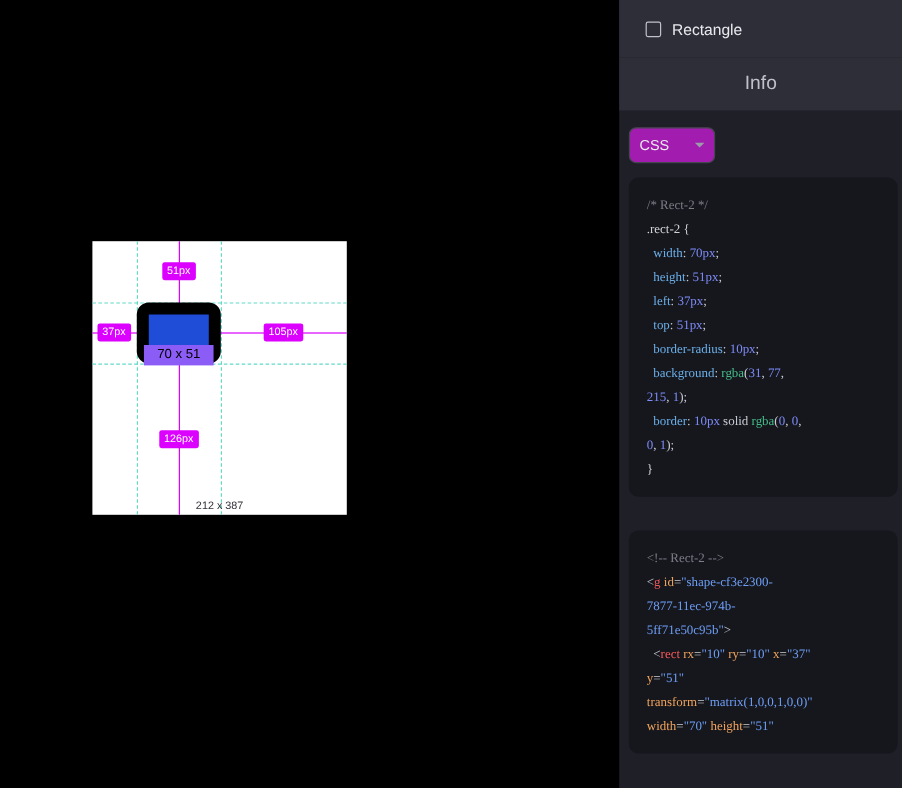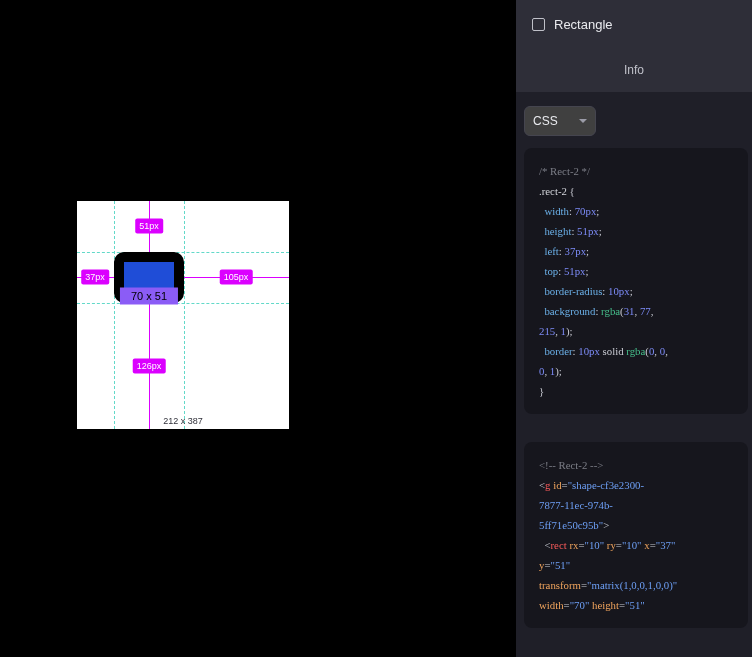--- a/index.html
+++ b/index.html
@@ -22,32 +22,32 @@
     font-size:9px;line-height:1;padding:3px 4px;border-radius:2px;white-space:nowrap}
   .sizelabel{position:absolute;transform:translate(-50%,-50%);background:#8b5cf6;color:#000;
     font-size:11px;line-height:1;padding:3px 11px;white-space:nowrap}
   .boardsize{position:absolute;left:50%;bottom:3px;transform:translateX(-50%);
     color:#30313a;font-size:9px;line-height:1;white-space:nowrap}
 
   
   .panel{position:absolute;left:516px;top:0;width:236px;height:657px;background:#1f1f28;
     display:flex;flex-direction:column}
   .panel-header{height:48px;background:#2e2e38;display:flex;align-items:center;gap:9px;
-    padding:0 16px;flex:none}
+    padding:0 22px;flex:none}
   .shape-icon{width:13px;height:13px;border:1.5px solid #c0c1c9;border-radius:2px;flex:none}
   .panel-title{color:#e9eaee;font-size:13px}
   .tabs{height:44px;background:#2e2e38;display:flex;flex:none}
-  .tab{display:flex;align-items:center;justify-content:center;font-size:12px;
+  .tab{display:flex;align-items:center;justify-content:center;font-size:16px;
     color:#bfc0c9;cursor:pointer}
   .tab-info{flex-grow:1.27;flex-basis:0}
   .tab-code{flex-grow:1;flex-basis:0}
   .tab.active{background:#18181f;color:#fff}
   .panel-body{flex:1;overflow:hidden;padding-top:14px}
   .select{width:72px;height:30px;margin:0 0 12px 8px;border:1px solid #45454f;border-radius:6px;
-    background:#404040;color:#e9eaee;font-size:12px;display:flex;align-items:center;
+    background:#a21caf;color:#e9eaee;font-size:12px;display:flex;align-items:center;
     justify-content:space-between;padding:0 8px;cursor:pointer}
   .chevron{width:0;height:0;border-left:4px solid transparent;border-right:4px solid transparent;
     border-top:4px solid #9b9ca8}
   .code-block{margin:0 4px 0 8px;background:#16161d;border-radius:8px;
     padding:13px 6px 13px 15px;font-family:Liberation Serif, serif;
     font-size:10.8px;line-height:20px;white-space:pre;overflow:hidden;color:#c9cbd3}
   .svg-section{margin-top:28px}
   .code-line{white-space:pre}
   .tok-comment{color:#7c7e87}
   .tok-selector{color:#d2d4da}

